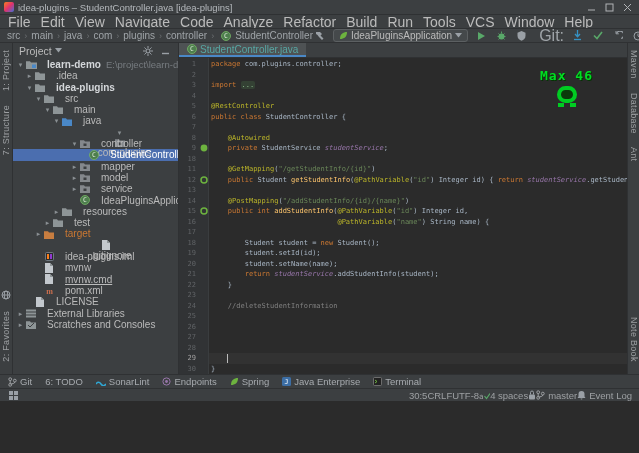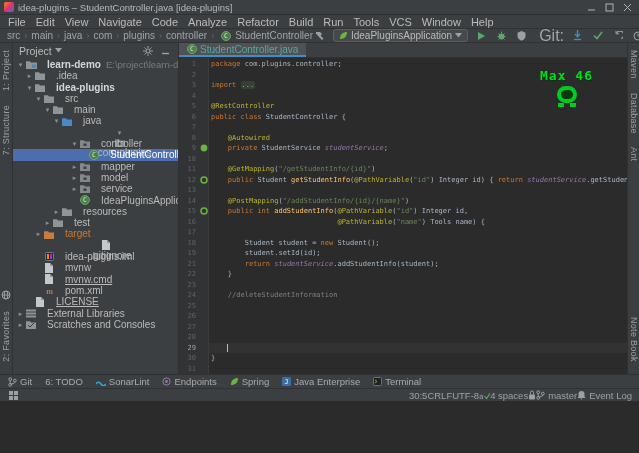--- a/index.html
+++ b/index.html
@@ -9,21 +9,21 @@
 
   
   .titlebar{height:15px;display:flex;align-items:center;gap:4px;padding:0 4px;background:#3c3f41;border-bottom:1px solid #2f3133;}
   .app-logo{width:10px;height:10px;border-radius:2px;flex:none;background:linear-gradient(135deg,#fc801d 0%,#e0326e 50%,#3e6fd8 100%);}
   .title-text{font-size:9.5px;color:#b5b9bd;white-space:nowrap;}
   .win-controls{margin-left:auto;display:flex;gap:3px;}
   .win-btn{width:15px;height:12px;display:flex;align-items:center;justify-content:center;}
 
   
   .menubar{height:13px;display:flex;align-items:center;padding-left:3px;background:#3c3f41;}
-  .menu-item{font-size:11px;color:#bbbbbb;padding:0 5px;white-space:nowrap;}
+  .menu-item{font-size:14px;color:#bbbbbb;padding:0 5px;white-space:nowrap;}
 
   
   .navbar{height:15px;display:flex;align-items:center;padding:0 6px;background:#3c3f41;border-top:1px solid #2f3133;border-bottom:1px solid #2f3133;}
   .breadcrumbs{display:flex;align-items:center;font-size:10px;color:#9fa4a8;white-space:nowrap;}
   .crumb{padding:0 1px;}
   .crumb-sep{color:#6b6e71;margin:0 3px;font-size:9px;}
   .file-crumb{display:flex;align-items:center;gap:3px;margin-left:3px;}
   .nav-right{margin-left:auto;display:flex;align-items:center;gap:7px;}
   .nav-icon{display:inline-flex;align-items:center;justify-content:center;width:13px;height:13px;flex:none;}
   .run-combo{display:flex;align-items:center;gap:3px;height:13px;background:#45494b;border:1px solid #5c6062;border-radius:3px;padding:0 5px;font-size:10px;color:#bbbbbb;}
@@ -463,21 +463,21 @@
           </div>
           <div class="tree-row" style="padding-left: 21px;">
             <span class="tree-arrow"></span>
             <span class="tree-icon">
               <svg width="9" height="10">
                 <text x="4.5" y="8" font-size="8" font-weight="bold" fill="#cb6f4e" text-anchor="middle" font-family="serif">m</text>
               </svg>
             </span>
             <span class="tree-label">pom.xml</span>
           </div>
-          <div class="tree-row" style="padding-left: 12px; text-decoration: underline;">
+          <div class="tree-row" style="padding-left: 12px;">
             <span class="tree-arrow"></span>
             <span class="tree-icon">
               <svg width="8" height="10">
                 <path d="M0 0h5l3 3v7H0z" fill="#c3c8cd"></path>
                 <path d="M5 0l3 3H5z" fill="#8e9597"></path>
               </svg>
             </span>
             <span class="tree-label">LICENSE</span>
           </div>
           <div class="tree-row" style="padding-left: 3px;">
@@ -602,36 +602,41 @@
               <span class="gslot">
                 <svg width="8" height="8">
                   <circle cx="4" cy="4" r="3" fill="none" stroke="#6db33f" stroke-width="1.5"></circle>
                 </svg>
               </span>
               <span class="ltext"><span class="tk-pl">    </span><span class="tk-kw">public int </span><span class="tk-mth">addStudentInfo</span><span class="tk-pl">(</span><span class="tk-ann">@PathVariable</span><span class="tk-pl">(</span><span class="tk-str">"id"</span><span class="tk-pl">) Integer id,</span></span>
             </div>
             <div class="code-line">
               <span class="lnum">16</span>
               <span class="gslot"></span>
-              <span class="ltext"><span class="tk-pl">                              </span><span class="tk-ann">@PathVariable</span><span class="tk-pl">(</span><span class="tk-str">"name"</span><span class="tk-pl">) Tools name) {</span></span>
+              <span class="ltext"><span class="tk-pl">                              </span><span class="tk-ann">@PathVariable</span><span class="tk-pl">(</span><span class="tk-str">"name"</span><span class="tk-pl">) String name) {</span></span>
             </div>
             <div class="code-line">
               <span class="lnum">17</span>
               <span class="gslot"></span>
               <span class="ltext"></span>
             </div>
             <div class="code-line">
               <span class="lnum">18</span>
               <span class="gslot"></span>
               <span class="ltext"><span class="tk-pl">        Student student = </span><span class="tk-kw">new </span><span class="tk-pl">Student();</span></span>
             </div>
             <div class="code-line">
               <span class="lnum">19</span>
               <span class="gslot"></span>
               <span class="ltext"><span class="tk-pl">        student.setId(id);</span></span>
+            </div>
+            <div class="code-line">
+              <span class="lnum">20</span>
+              <span class="gslot"></span>
+              <span class="ltext"><span class="tk-pl">        student.setName(name);</span></span>
             </div>
             <div class="code-line">
               <span class="lnum">21</span>
               <span class="gslot"></span>
               <span class="ltext"><span class="tk-pl">        </span><span class="tk-kw">return </span><span class="tk-fld">studentService</span><span class="tk-pl">.addStudentInfo(student);</span></span>
             </div>
             <div class="code-line">
               <span class="lnum">22</span>
               <span class="gslot"></span>
               <span class="ltext"><span class="tk-pl">    }</span></span>

